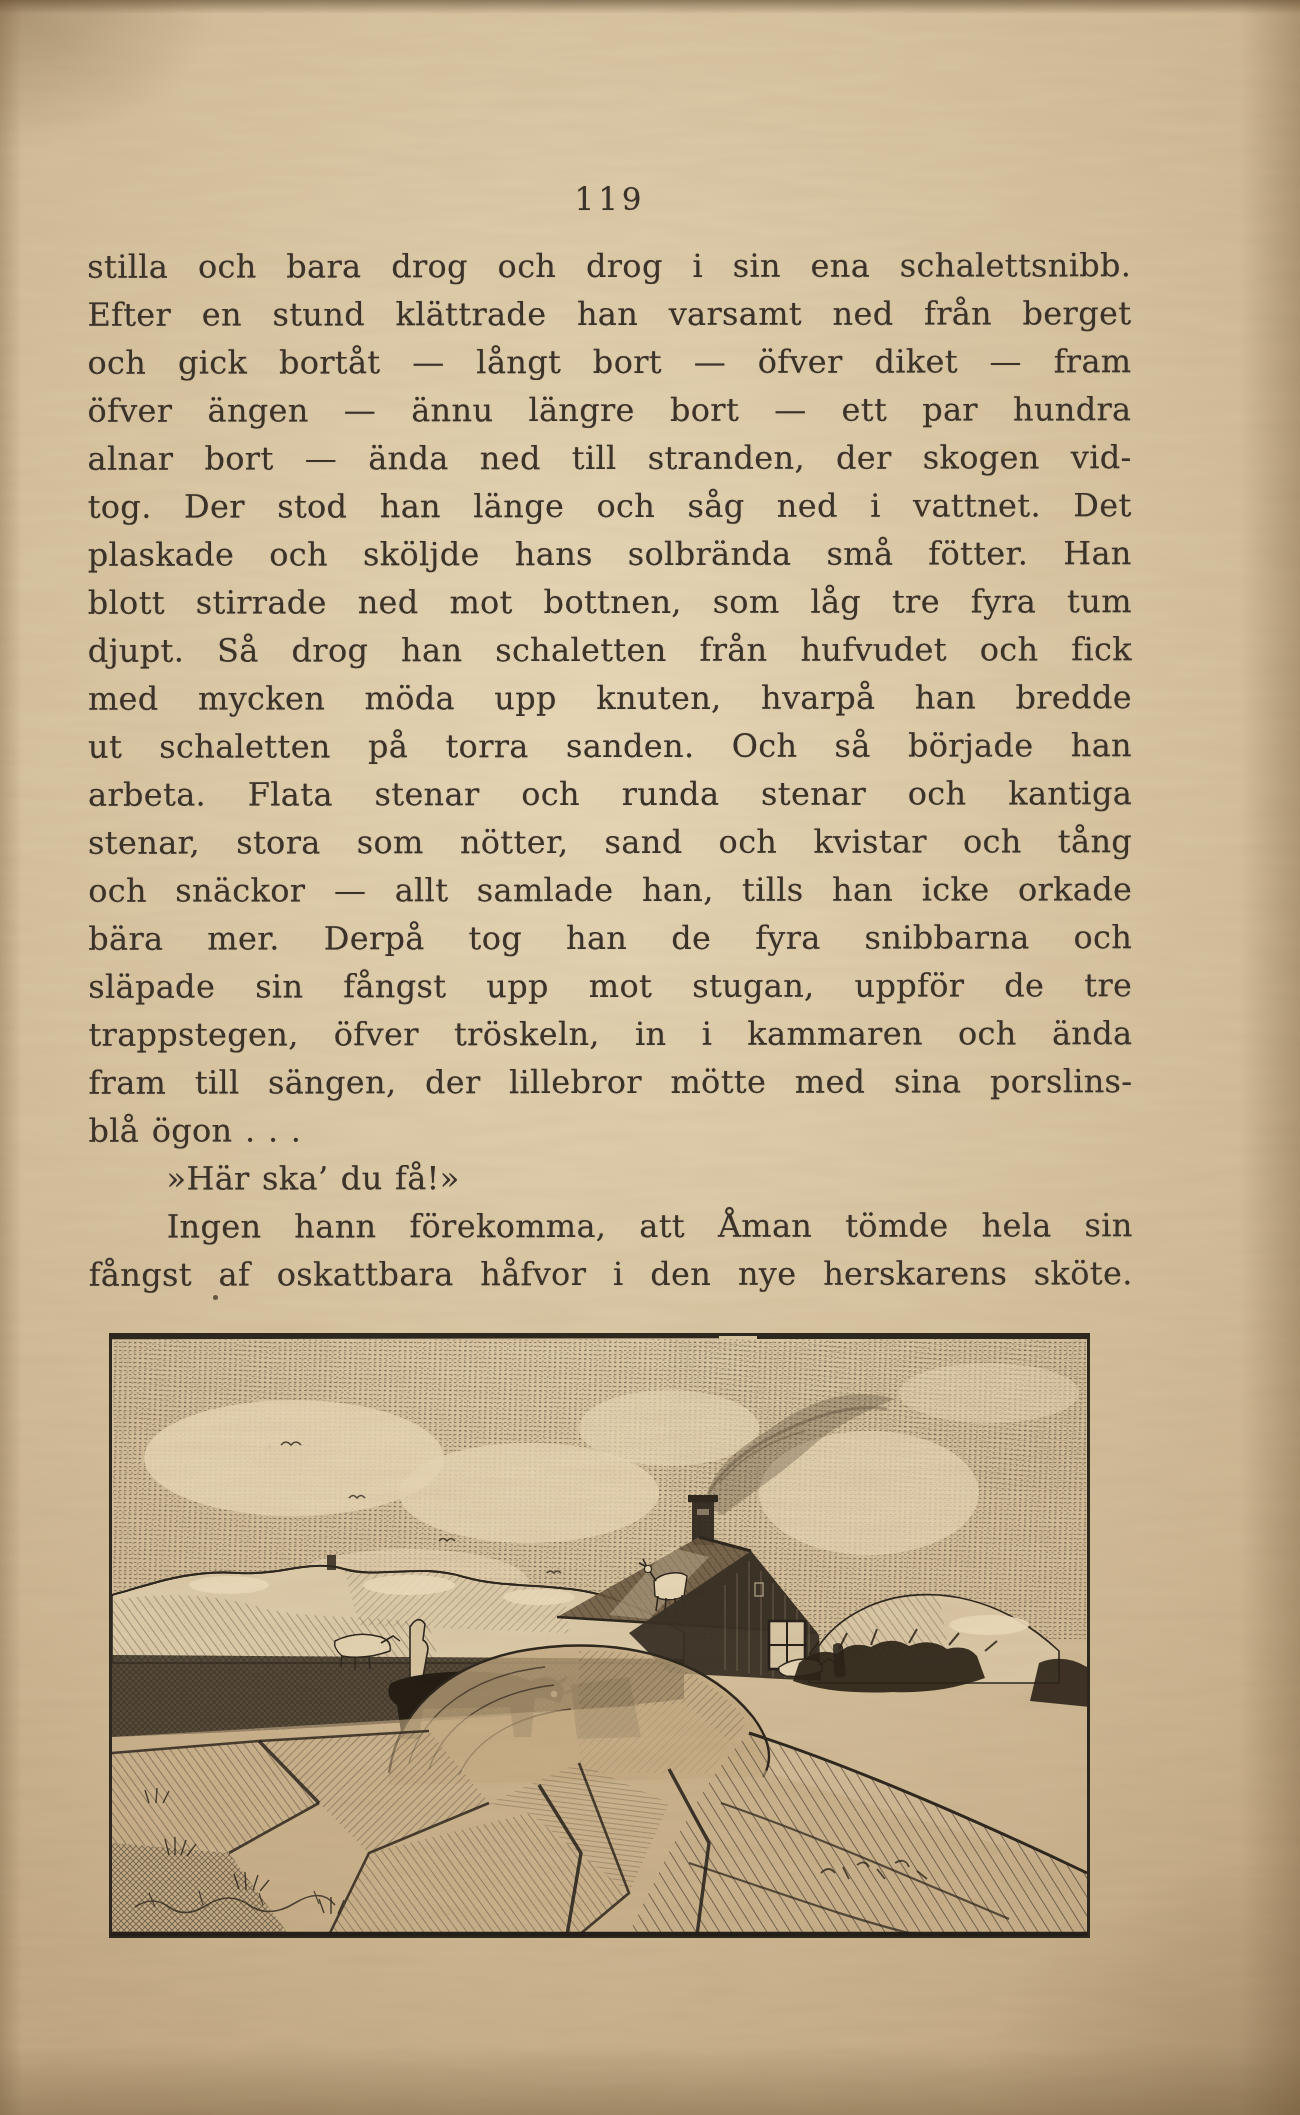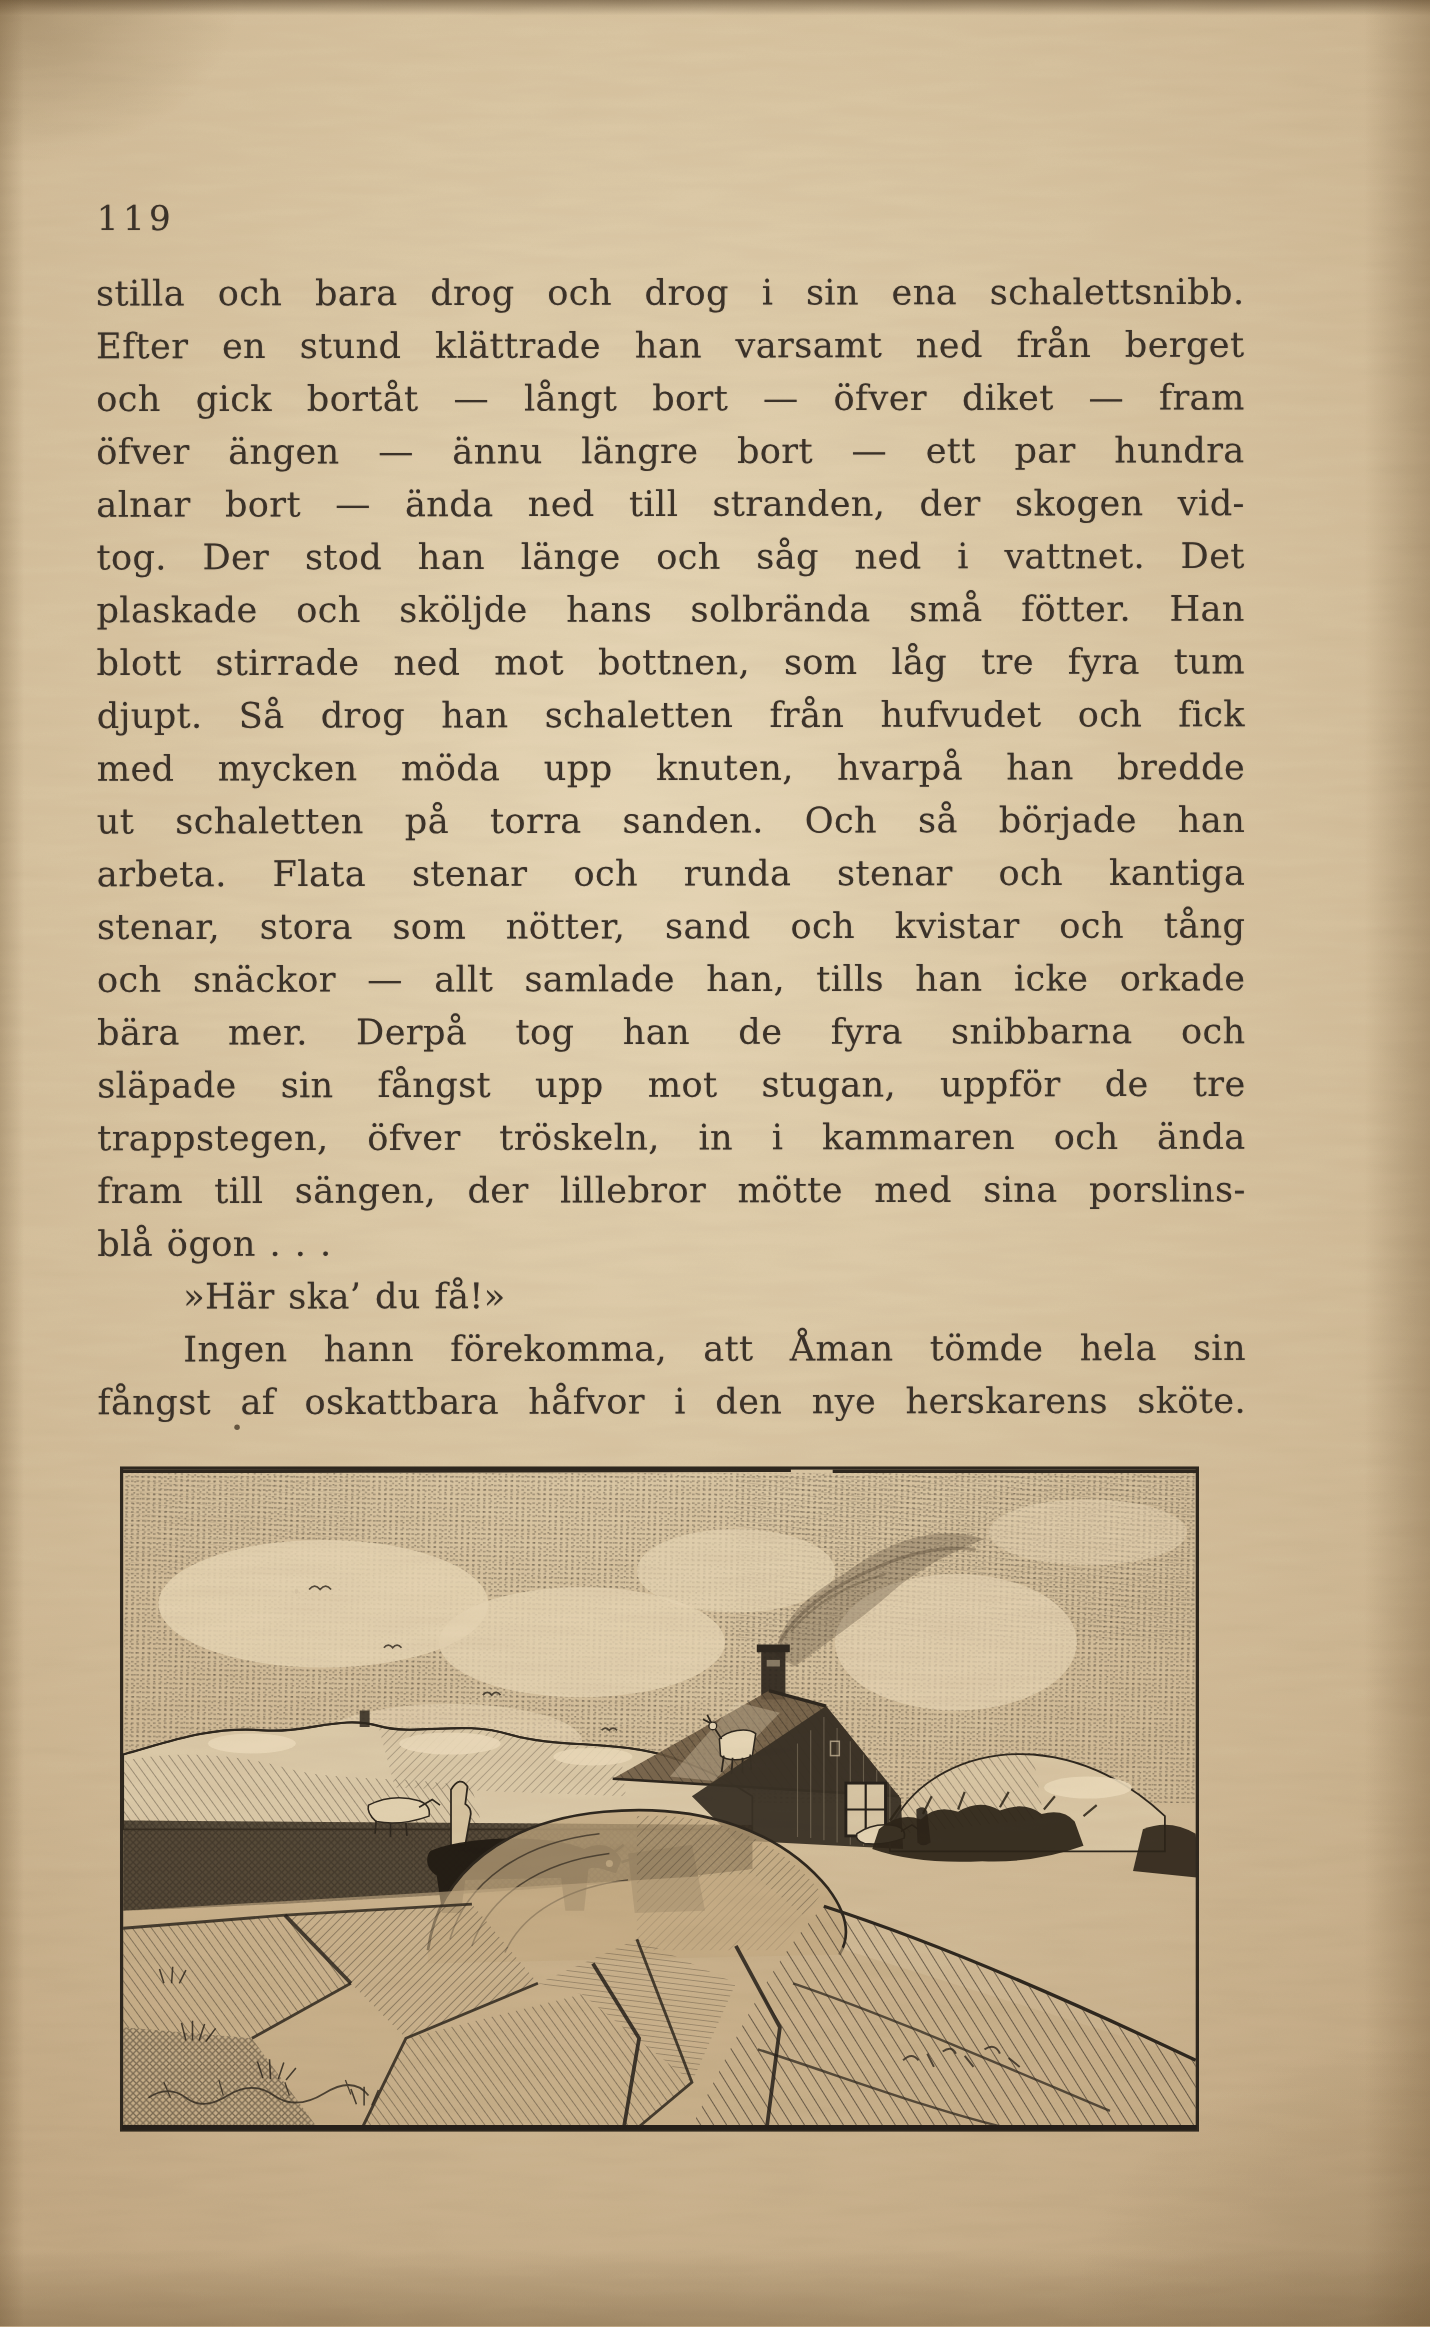--- a/index.html
+++ b/index.html
@@ -14,21 +14,21 @@
   .edge{position:absolute;pointer-events:none;}
   .edge.top{left:0;top:0;width:100%;height:14px;background:linear-gradient(rgba(82,62,38,.55),rgba(82,62,38,0));}
   .edge.topcorner{left:0;top:0;width:220px;height:150px;background:radial-gradient(ellipse at 0 0,rgba(110,85,52,.38),rgba(110,85,52,0) 70%);}
   .edge.left{left:0;top:0;width:22px;height:100%;background:linear-gradient(90deg,rgba(110,85,52,.30),rgba(110,85,52,0));}
   .edge.right{right:0;top:0;width:60px;height:100%;background:linear-gradient(270deg,rgba(120,94,60,.38),rgba(120,94,60,0));}
   .edge.bottom{left:0;bottom:0;width:100%;height:70px;background:linear-gradient(0deg,rgba(112,88,55,.42),rgba(112,88,55,0));}
   .edge.btmright{right:0;bottom:0;width:320px;height:260px;background:radial-gradient(ellipse at 100% 100%,rgba(104,80,48,.30),rgba(104,80,48,0) 72%);}
 
   .page-number{
     position:absolute;left:88px;top:179px;width:1044px;height:40px;
-    text-align:left;font-size:31px;line-height:40px;color:#3c332a;
+    text-align:center;font-size:31px;line-height:40px;color:#3c332a;
     letter-spacing:4px;text-shadow:0 0 1px rgba(60,51,42,.45);
   }
   .text-block{
     position:absolute;left:88px;top:242px;width:1044px;
     font-size:32px;line-height:48px;color:#3c332a;
     letter-spacing:.3px;word-spacing:2px;
     text-shadow:0 0 1px rgba(60,51,42,.4);
     transform:rotate(-0.08deg);
   }
   .tline{text-align:justify;text-align-last:justify;white-space:normal;}

